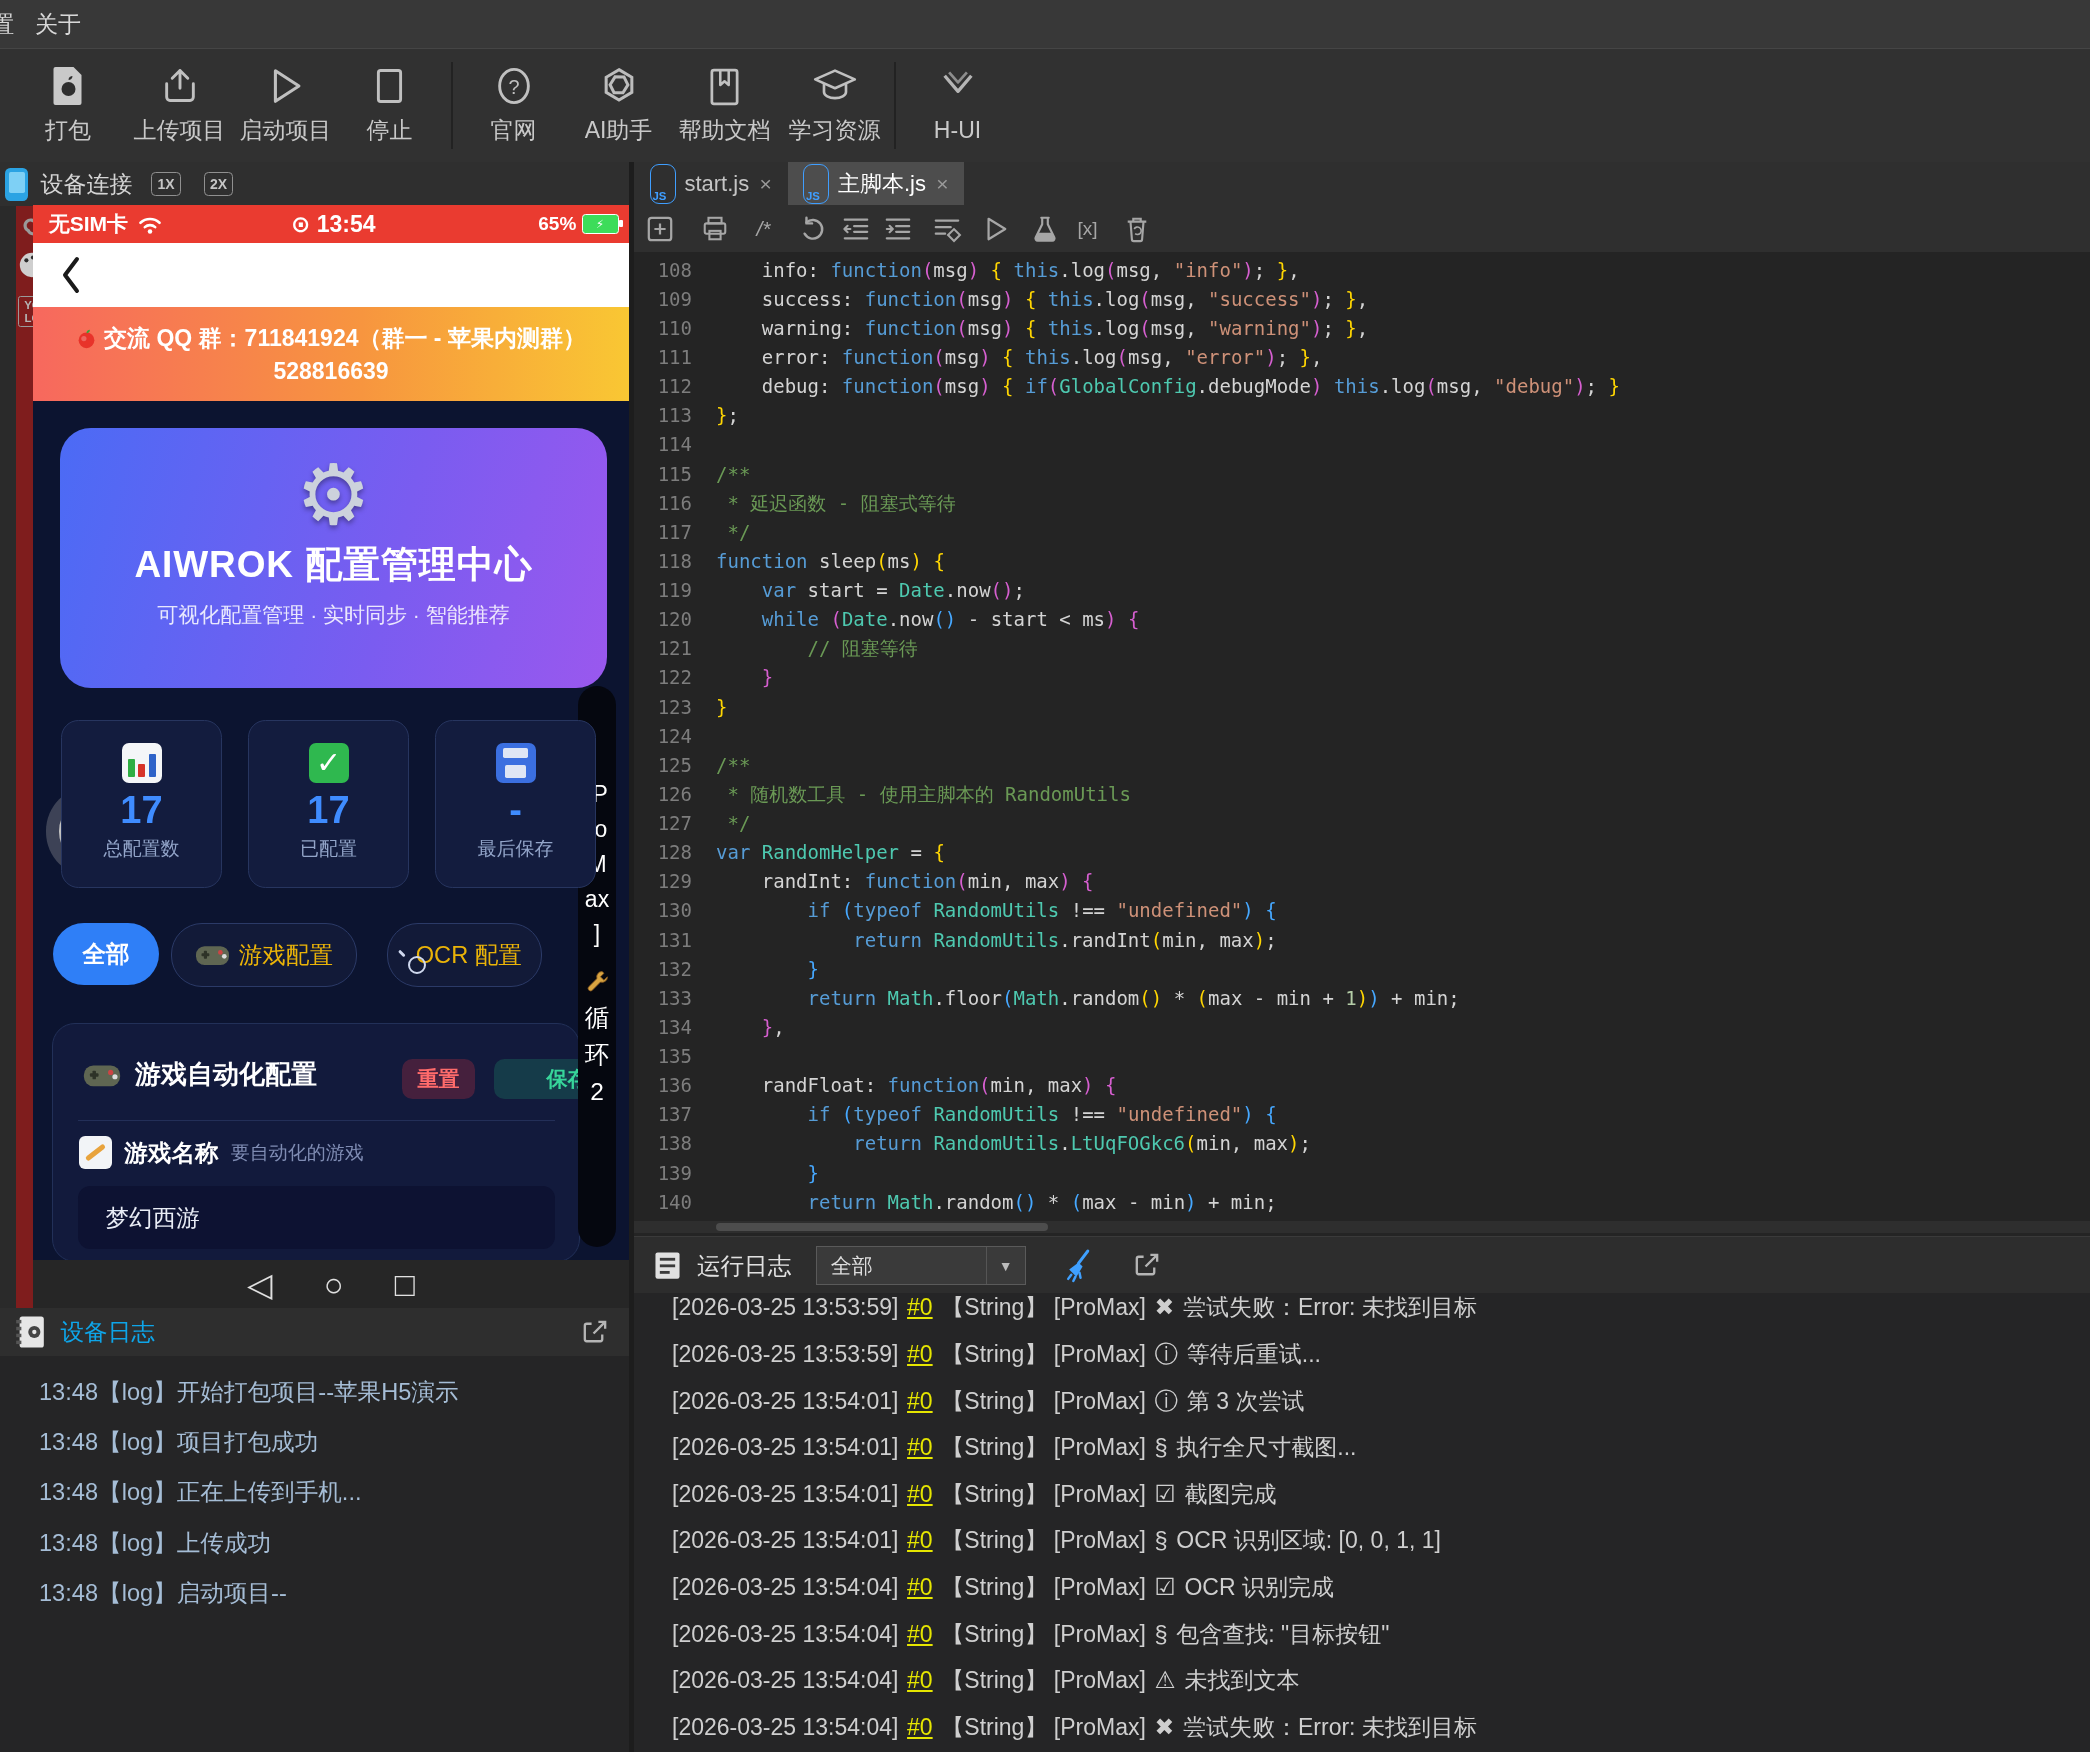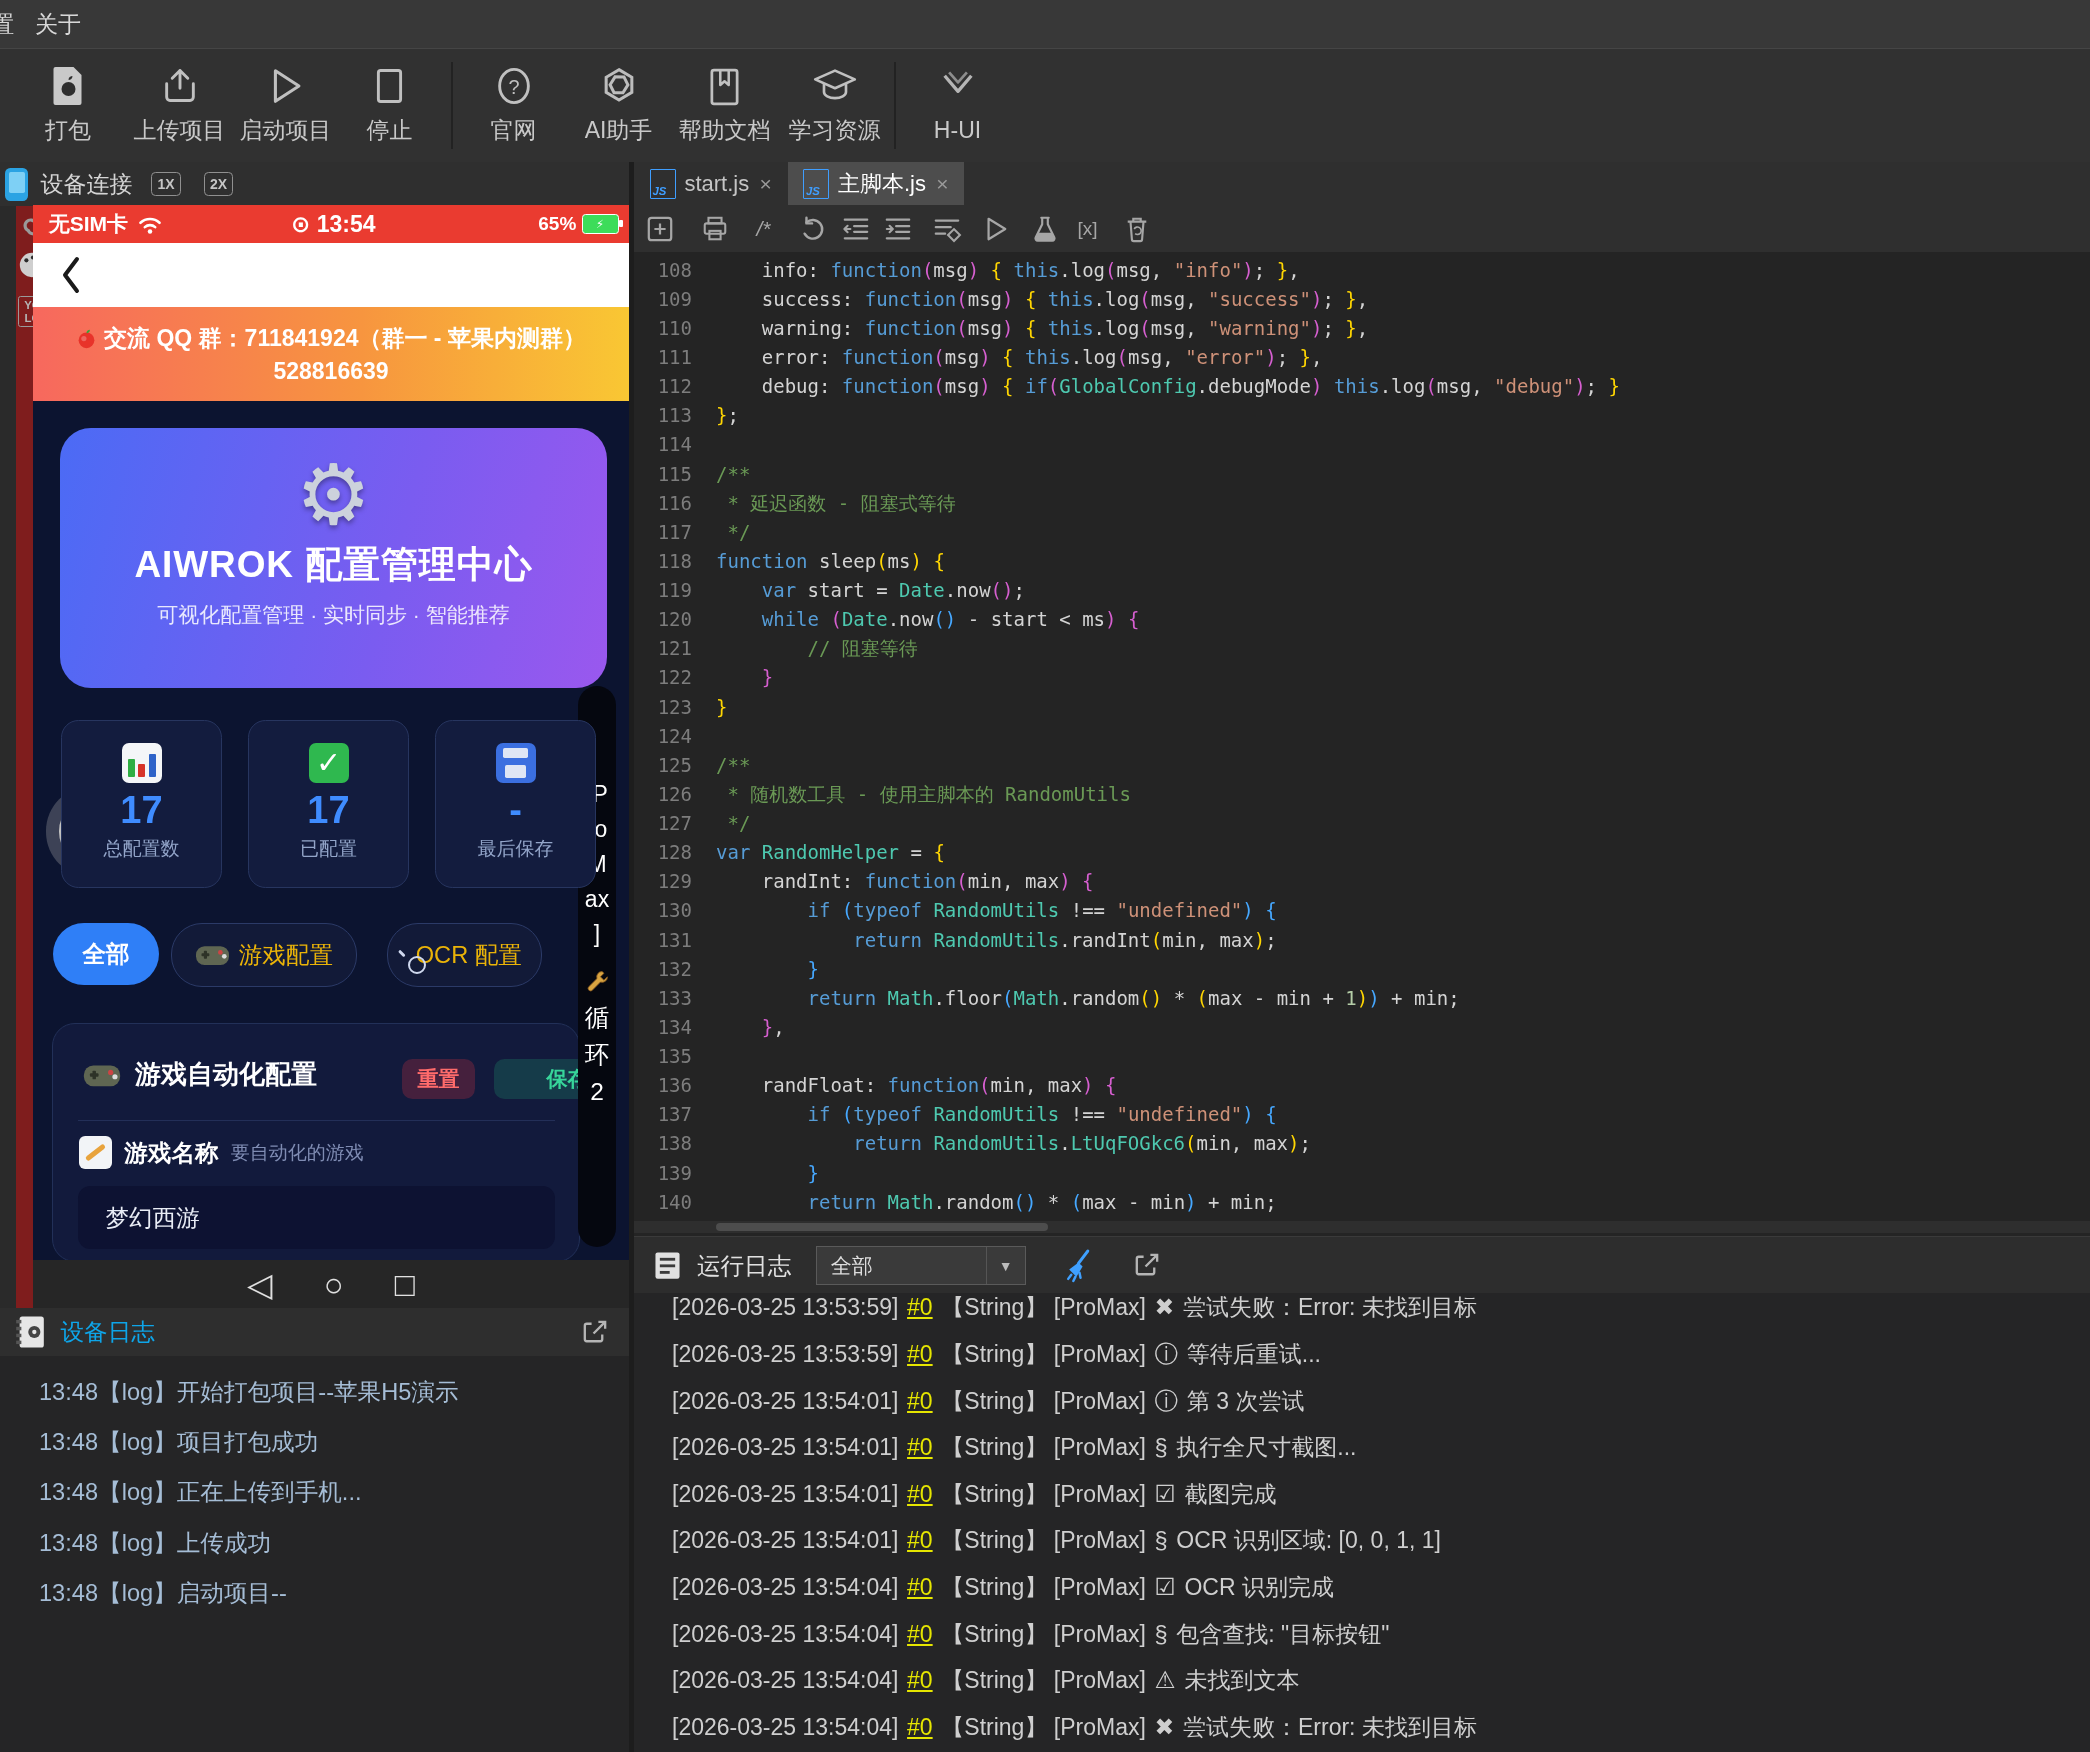--- a/index.html
+++ b/index.html
@@ -91,21 +91,21 @@
   #dloghdr .t{font-size:23.6px;color:#0ea5e9;margin-left:12px;}
   #dlog{left:0px;top:1356px;width:629px;height:397px;background:#252526;}
   .dentry{position:absolute;left:39px;height:51px;line-height:51px;font-size:23.6px;color:#a5bdd6;white-space:nowrap;}
   
   #vsep{left:629px;top:162px;width:5.2px;height:1591px;background:#1d1d1d;}
   
   #rightbg{left:634px;top:162px;width:1457px;height:1591px;background:#242424;}
   #tabbar{left:634px;top:162px;width:1457px;height:44px;background:#2f2f2f;display:flex;align-items:stretch;}
   .tab{display:flex;align-items:center;gap:8.7px;padding:0 15.7px;font-size:22px;color:#c5c5c5;cursor:pointer;}
   .tab.active{background:#4d4d4d;color:#fff;}
-  .jsic{width:26px;height:30px;border:1.7px solid #3f9eff;border-radius:1px;color:#3f9eff;font-size:11.4px;font-weight:bold;display:flex;align-items:flex-end;justify-content:flex-start;padding:0.9px 1.7px;box-sizing:border-box;font-style:italic;}
+  .jsic{width:26px;height:40px;border:1.7px solid #3f9eff;border-radius:9px;color:#3f9eff;font-size:11.4px;font-weight:bold;display:flex;align-items:flex-end;justify-content:flex-start;padding:0.9px 1.7px;box-sizing:border-box;}
   .tclose{color:#9a9a9a;font-size:21px;margin-left:1.7px;}
   #edtoolbar{left:634px;top:205px;width:1457px;height:47px;background:#2f2f2f;border-bottom:0.9px solid #222;}
   .eic{position:absolute;top:7px;width:35px;height:33px;display:flex;align-items:center;justify-content:center;color:#a6a6a6;font-size:23px;cursor:pointer;}
   
   #code{left:634px;top:252px;width:1457px;height:969px;background:#242424;overflow:hidden;font-family:"DejaVu Sans Mono","Liberation Mono",monospace;}
   .cl{position:absolute;left:0;height:30px;line-height:30px;white-space:pre;font-size:19px;}
   .cl .ln{position:absolute;left:0;width:58px;text-align:right;color:#7d7d7d;}
   .cl .ct{position:absolute;left:82px;}
   .tk-p{color:#d4d4d4}.tk-k{color:#569cd6}.tk-t{color:#4ec9b0}.tk-s{color:#ce9178}
   .tk-c{color:#6a9955}.tk-n{color:#b5cea8}.tk-y{color:#ffd602}.tk-m{color:#d65fd0}.tk-b{color:#46a8ff}

